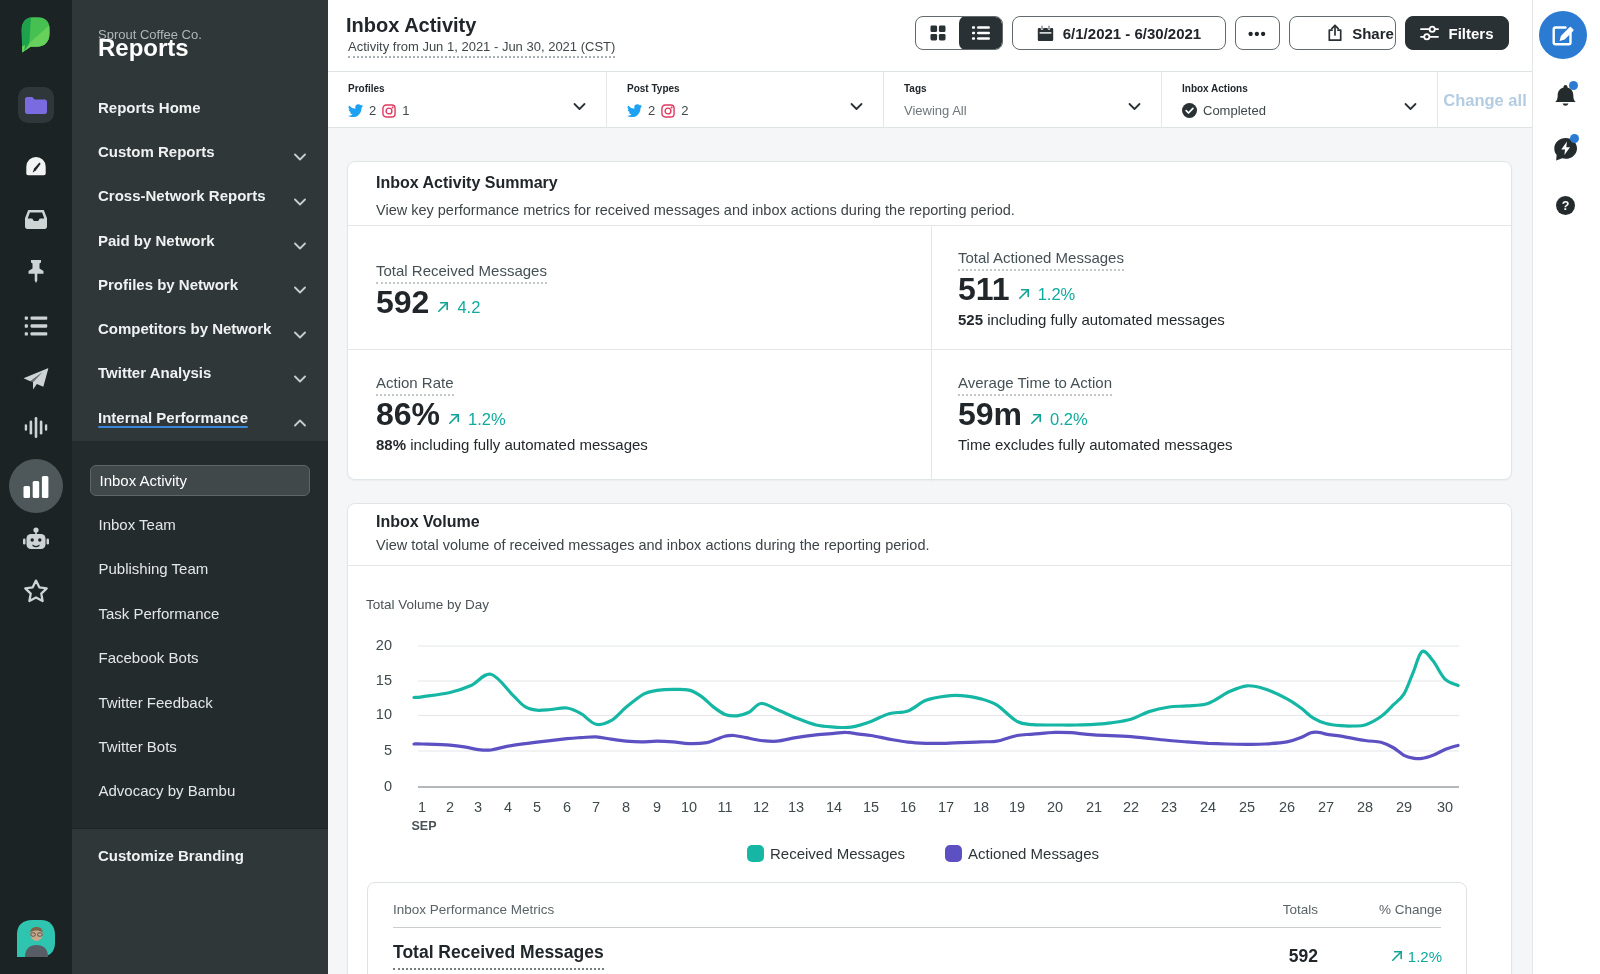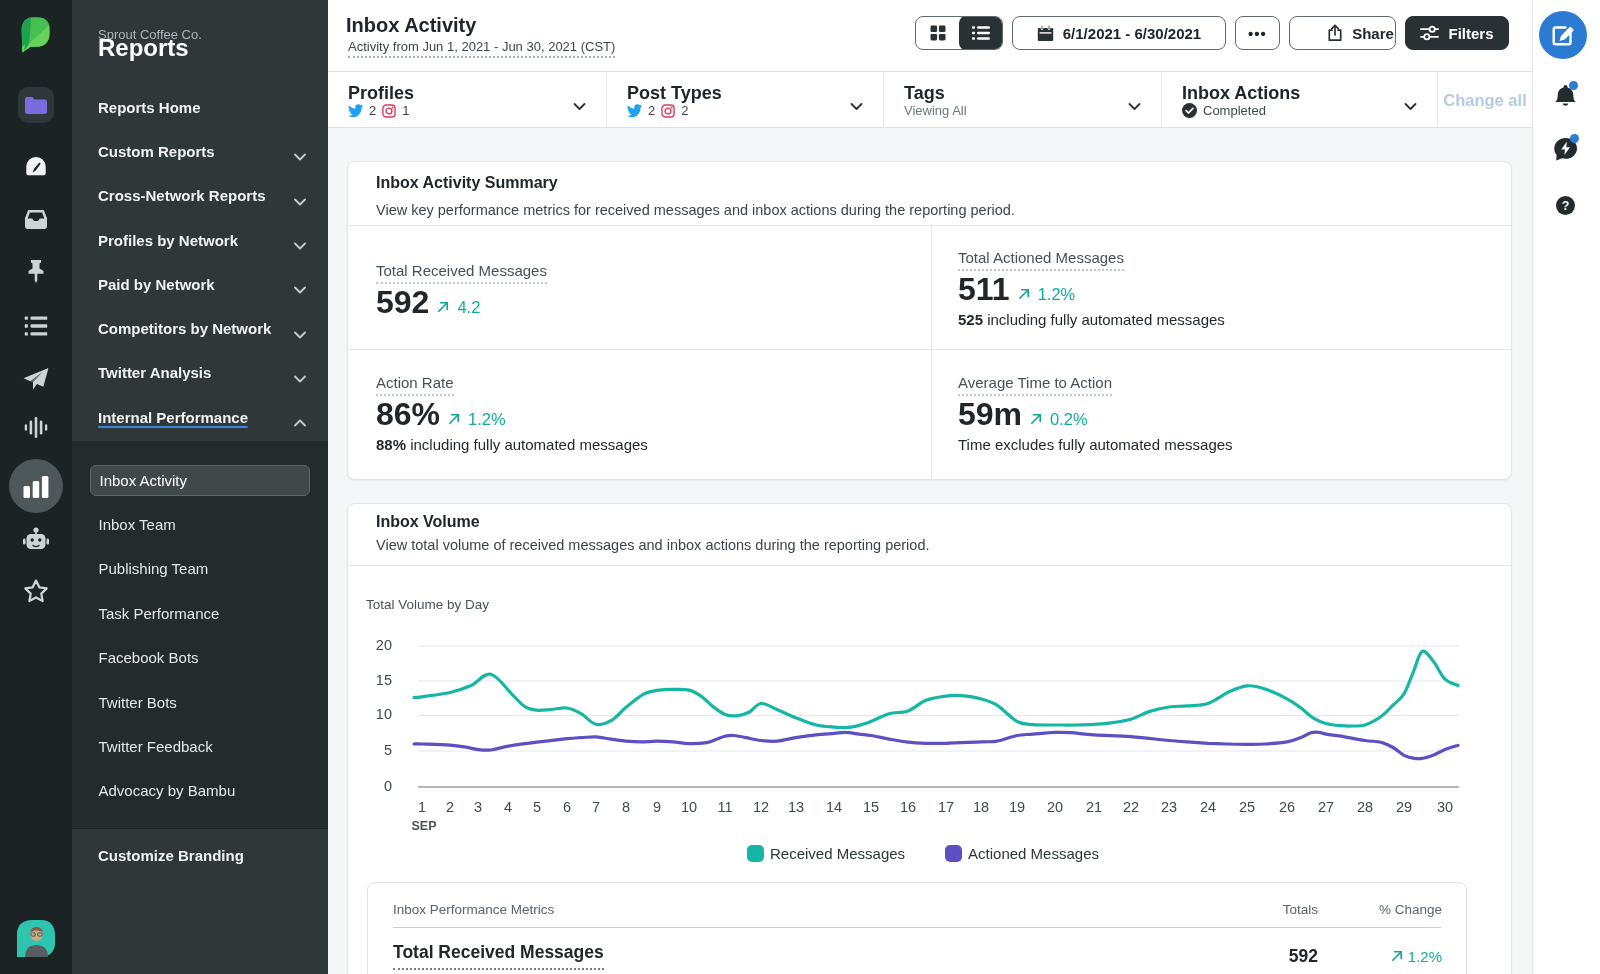--- a/index.html
+++ b/index.html
@@ -32,21 +32,21 @@
 #toggle { width:88px; padding:0; overflow:hidden; }
 #toggle .seg { width:44px; height:34px; display:flex; align-items:center; justify-content:center; }
 #toggle .seg.dark { background:#2a3134; border-radius:7px; }
 #btn-date { width:214px; gap:9px; }
 #btn-more { width:45px; letter-spacing:1px; font-weight:bold; }
 #btn-share { width:107px; gap:9px;padding-left:36px; }
 #btn-filters { width:104px; gap:9px; }
 
 #fbar { position:absolute; left:0; top:72px; width:1204px; height:56px; background:#fff; border-bottom:1px solid #e0e3e5; }
 .fcol { position:absolute; top:0; height:56px; border-right:1px solid #e4e6e8; }
-.flabel { position:absolute; left:20px; top:11px; font-size:18px; font-weight:bold; color:#20262a; }
+.flabel { position:absolute; left:20px; top:11px; font-size:10px; font-weight:bold; color:#20262a; }
 .fsub { position:absolute; left:20px; top:31px; font-size:13px; color:#3e484b; display:flex; align-items:center; gap:6px; }
 .fchev { position:absolute; right:20px; top:25px; }
 .fgrey { color:#6e777b; }
 #clearall { position:absolute; left:1110px; top:0; width:94px; height:56px; display:flex; align-items:center; justify-content:center; font-size:16.5px; font-weight:600; color:#b3cce2; }
 
 .card { position:absolute; background:#fff; border:1px solid #e2e5e7; border-radius:8px; box-shadow:0 1px 2px rgba(0,0,0,0.04); }
 #card-sum { left:19px; top:161px; width:1165px; height:319px; }
 .card-h { position:absolute; left:28px; top:12px; }
 #card-vol .card-h { top:9px; }
 #card-vol .card-h .s { margin-top:5.5px; }
@@ -166,24 +166,24 @@
   <div class="sb-co">Sprout Coffee Co.</div>
   <div class="sb-title">Reports</div>
   <div class="nav">
     <div class="nav-item">Reports Home</div>
     <div class="nav-item">Custom Reports<span class="chev"><svg width="12" height="8" viewBox="0 0 12 8">
             <path d="M1 1.5 L6 6.5 L11 1.5" fill="none" stroke="#c8cdce" stroke-width="1.8" stroke-linecap="round" stroke-linejoin="round"></path>
           </svg></span></div>
     <div class="nav-item">Cross-Network Reports<span class="chev"><svg width="12" height="8" viewBox="0 0 12 8">
             <path d="M1 1.5 L6 6.5 L11 1.5" fill="none" stroke="#c8cdce" stroke-width="1.8" stroke-linecap="round" stroke-linejoin="round"></path>
           </svg></span></div>
+    <div class="nav-item">Paid by Network<span class="chev"><svg width="12" height="8" viewBox="0 0 12 8">
+            <path d="M1 1.5 L6 6.5 L11 1.5" fill="none" stroke="#c8cdce" stroke-width="1.8" stroke-linecap="round" stroke-linejoin="round"></path>
+          </svg></span></div>
     <div class="nav-item">Profiles by Network<span class="chev"><svg width="12" height="8" viewBox="0 0 12 8">
-            <path d="M1 1.5 L6 6.5 L11 1.5" fill="none" stroke="#c8cdce" stroke-width="1.8" stroke-linecap="round" stroke-linejoin="round"></path>
-          </svg></span></div>
-    <div class="nav-item">Paid by Network<span class="chev"><svg width="12" height="8" viewBox="0 0 12 8">
             <path d="M1 1.5 L6 6.5 L11 1.5" fill="none" stroke="#c8cdce" stroke-width="1.8" stroke-linecap="round" stroke-linejoin="round"></path>
           </svg></span></div>
     <div class="nav-item">Competitors by Network<span class="chev"><svg width="12" height="8" viewBox="0 0 12 8">
             <path d="M1 1.5 L6 6.5 L11 1.5" fill="none" stroke="#c8cdce" stroke-width="1.8" stroke-linecap="round" stroke-linejoin="round"></path>
           </svg></span></div>
     <div class="nav-item">Twitter Analysis<span class="chev"><svg width="12" height="8" viewBox="0 0 12 8">
             <path d="M1 1.5 L6 6.5 L11 1.5" fill="none" stroke="#c8cdce" stroke-width="1.8" stroke-linecap="round" stroke-linejoin="round"></path>
           </svg></span></div>
     <div class="nav-item">Internal Performance<span class="chev"><svg width="12" height="8" viewBox="0 0 12 8">
             <path d="M1 6.5 L6 1.5 L11 6.5" fill="none" stroke="#c8cdce" stroke-width="1.8" stroke-linecap="round" stroke-linejoin="round"></path>
@@ -192,22 +192,22 @@
   <div id="submenu">
     <div class="sub-sel-wrap">
         <div class="sub-sel">
           <div style="margin-top:6px;font-size:15px;color:#fff;">Inbox Activity</div>
         </div>
       </div>
     <div class="sub-item">Inbox Team</div>
     <div class="sub-item">Publishing Team</div>
     <div class="sub-item">Task Performance</div>
     <div class="sub-item">Facebook Bots</div>
+    <div class="sub-item">Twitter Feedback</div>
     <div class="sub-item">Twitter Bots</div>
-    <div class="sub-item">Twitter Feedback</div>
     <div class="sub-item">Advocacy by Bambu</div>
   </div>
   <div id="sb-bottom">
       <div>Customize Branding</div>
     </div>
 </div>
 <div id="main">
   <div id="hdr">
     <h1>Inbox Activity</h1>
     <div class="hsub">Activity from Jun 1, 2021 - Jun 30, 2021 (CST)</div>

